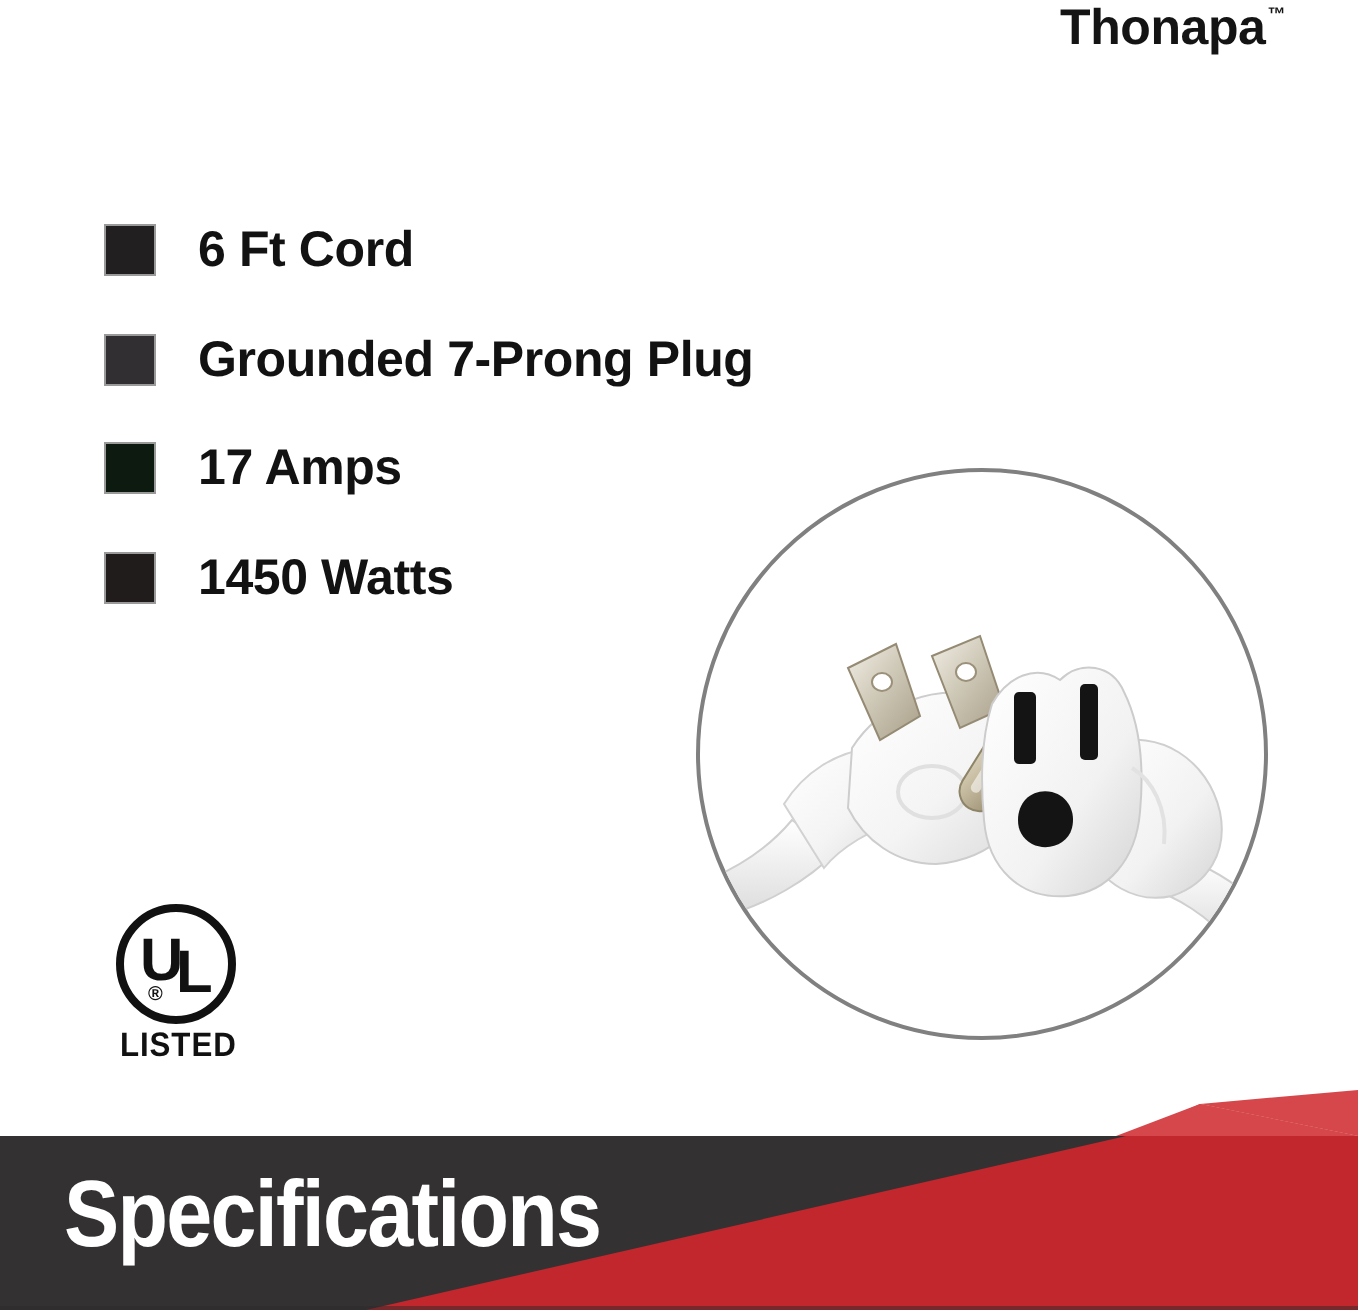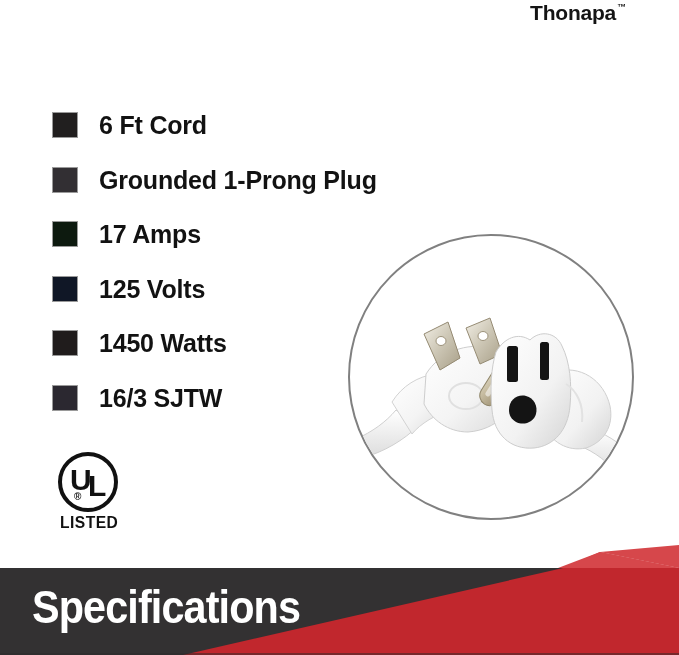--- a/index.html
+++ b/index.html
@@ -19,21 +19,21 @@
   
   .brand {
     position: absolute;
     left: 530px;
     top: 2px;
     display: flex;
     align-items: flex-start;
     color: #141414;
   }
   .brand-name {
-    font-size: 21px;
+    font-size: 25px;
     font-weight: 700;
     letter-spacing: -0.2px;
     line-height: 1;
     color: #141414;
   }
   .brand-tm {
     font-size: 9px;
     font-weight: 700;
     line-height: 1;
     margin-top: 1px;
@@ -134,42 +134,34 @@
 
   <div class="spec-list">
 
     <div class="spec-item">
       <span class="spec-bullet" style="background:#211f1f"></span>
       <span class="spec-label">6 Ft Cord</span>
     </div>
 
     <div class="spec-item">
       <span class="spec-bullet" style="background:#322f33"></span>
-      <span class="spec-label">Grounded 1-Prong Plug</span>
+      <span class="spec-label">Grounded 7-Prong Plug</span>
     </div>
 
     <div class="spec-item">
       <span class="spec-bullet" style="background:#0d1a0f"></span>
       <span class="spec-label">17 Amps</span>
     </div>
 
-    <div class="spec-item">
-      <span class="spec-bullet" style="background:#101726"></span>
-      <span class="spec-label">125 Volts</span>
-    </div>
 
     <div class="spec-item">
       <span class="spec-bullet" style="background:#201c1c"></span>
       <span class="spec-label">1450 Watts</span>
     </div>
 
-    <div class="spec-item">
-      <span class="spec-bullet" style="background:#2b2830"></span>
-      <span class="spec-label">16/3 SJTW</span>
-    </div>
 
   </div>
 
   <div class="ul-mark">
     <svg width="86" height="82" viewBox="0 0 86 82" xmlns="http://www.w3.org/2000/svg">
       <circle cx="36" cy="30" r="28" fill="none" stroke="#111111" stroke-width="4"></circle>
       <text x="18" y="38" font-family="Liberation Sans, sans-serif" font-size="30" font-weight="700" fill="#111111">U</text>
       <text x="36" y="44" font-family="Liberation Sans, sans-serif" font-size="30" font-weight="700" fill="#111111">L</text>
       <text x="22" y="48" font-family="Liberation Sans, sans-serif" font-size="10" font-weight="700" fill="#111111">®</text>
       <text x="8" y="76" font-family="Liberation Sans, sans-serif" font-size="17" font-weight="700" fill="#111111" letter-spacing="0.5" transform="scale(0.92,1)" transform-origin="8 76">LISTED</text>

